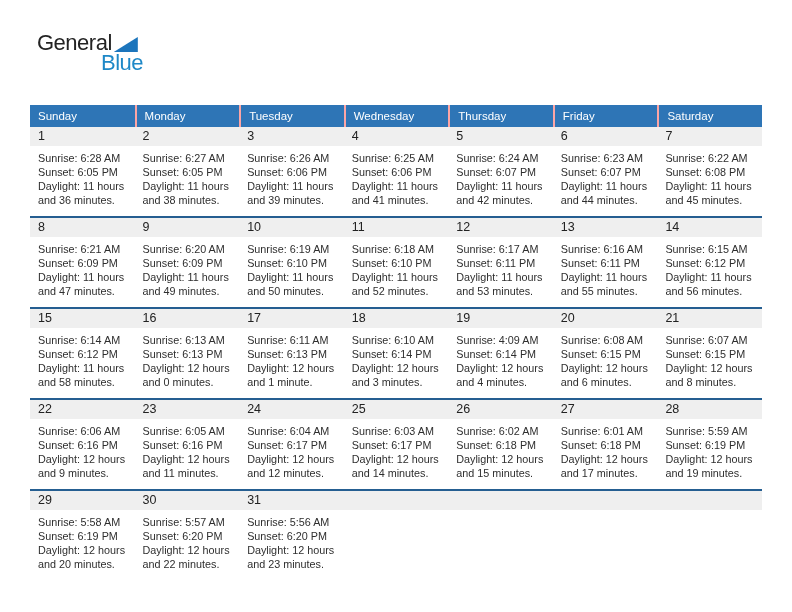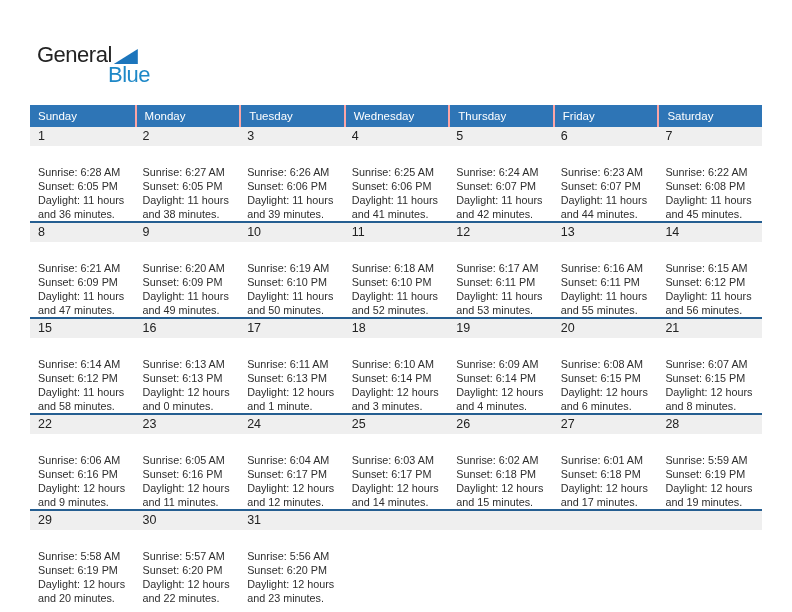--- a/index.html
+++ b/index.html
@@ -1,40 +1,40 @@
 <!DOCTYPE html>
 <html><head>
 <meta charset="utf-8">
 <style>
   html,body{margin:0;padding:0;background:#fff;}
   body{width:792px;height:612px;font-family:"Liberation Sans","DejaVu Sans",sans-serif;}
   .page{position:relative;width:792px;height:612px;background:#fff;overflow:hidden;}
 
   
-  .logo{position:absolute;left:37px;top:44px;width:120px;text-align:center;}
+  .logo{position:absolute;left:37px;top:32px;width:120px;}
   .logo-top{display:flex;align-items:flex-end;}
   .logo-general{font-size:22px;color:#232323;letter-spacing:-0.5px;line-height:22px;}
   .logo-triangle{display:inline-block;width:24px;height:15px;margin-left:2px;margin-bottom:2px;
     background:#1C75BC;clip-path:polygon(100% 0,100% 100%,0 100%);}
   .logo-blue{font-size:22px;color:#1E88C7;letter-spacing:-0.5px;line-height:18px;margin-left:64px;}
 
   
   .title-block{position:absolute;right:30px;top:34px;text-align:right;}
   .title{font-size:27px;color:#111;font-weight:400;line-height:30px;}
   .subtitle{font-size:14px;color:#1c1c1c;font-weight:400;margin-top:9px;}
 
   
   table.calendar{position:absolute;left:30px;top:105px;width:732px;border-collapse:separate;border-spacing:0;table-layout:fixed;}
   table.calendar th{background:#2E75B6;color:#fff;font-weight:400;font-size:11.5px;text-align:left;
     padding:0 0 0 8px;height:22px;vertical-align:middle;}
   table.calendar th + th{border-left:2px solid #fca5a5;}
   table.calendar td{vertical-align:top;padding:0;height:89px;}
   tbody tr + tr td{border-top:2px solid #255E91;}
   .date-band{background:#EFEFEF;height:19px;line-height:19px;padding-left:8px;font-size:12.5px;color:#222;}
-  .cell-body{padding:19px 3px 0 8px;font-size:10.8px;color:#2e2e2e;line-height:14px;}
+  .cell-body{padding:5px 3px 0 8px;font-size:10.8px;color:#2e2e2e;line-height:14px;}
 </style>
 </head>
 <body>
 
 <div class="page">
 
   <div class="logo">
     <div class="logo-top">
       <span class="logo-general">General</span>
       <span class="logo-triangle"></span>
@@ -219,21 +219,21 @@
             <div class="cell-body">
               <div>Sunrise: 6:10 AM</div>
               <div>Sunset: 6:14 PM</div>
               <div>Daylight: 12 hours</div>
               <div>and 3 minutes.</div>
             </div>
           </td>
           <td>
             <div class="date-band">19</div>
             <div class="cell-body">
-              <div>Sunrise: 6:09 AM</div>
+              <div>Sunrise: 4:09 AM</div>
               <div>Sunset: 6:14 PM</div>
               <div>Daylight: 12 hours</div>
               <div>and 4 minutes.</div>
             </div>
           </td>
           <td>
             <div class="date-band">20</div>
             <div class="cell-body">
               <div>Sunrise: 6:08 AM</div>
               <div>Sunset: 6:15 PM</div>

